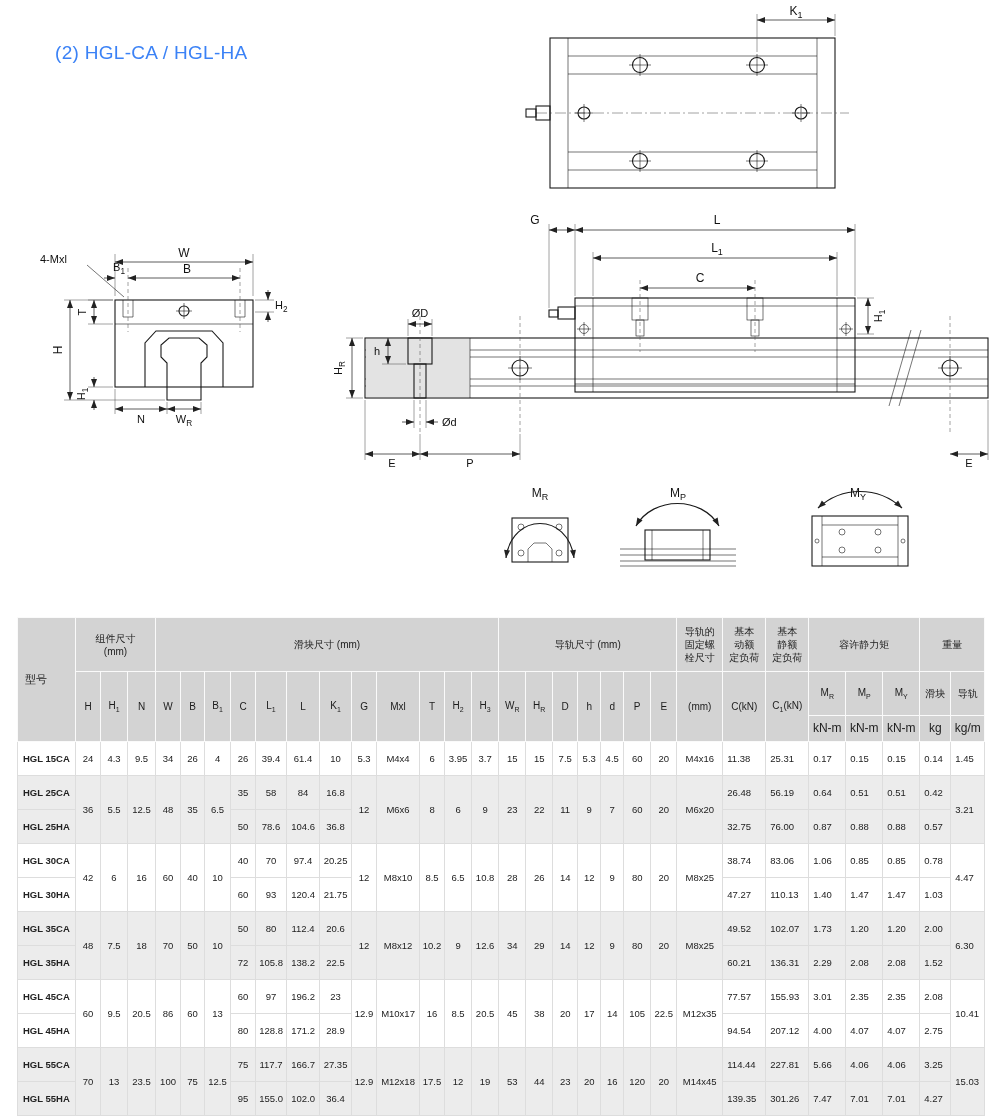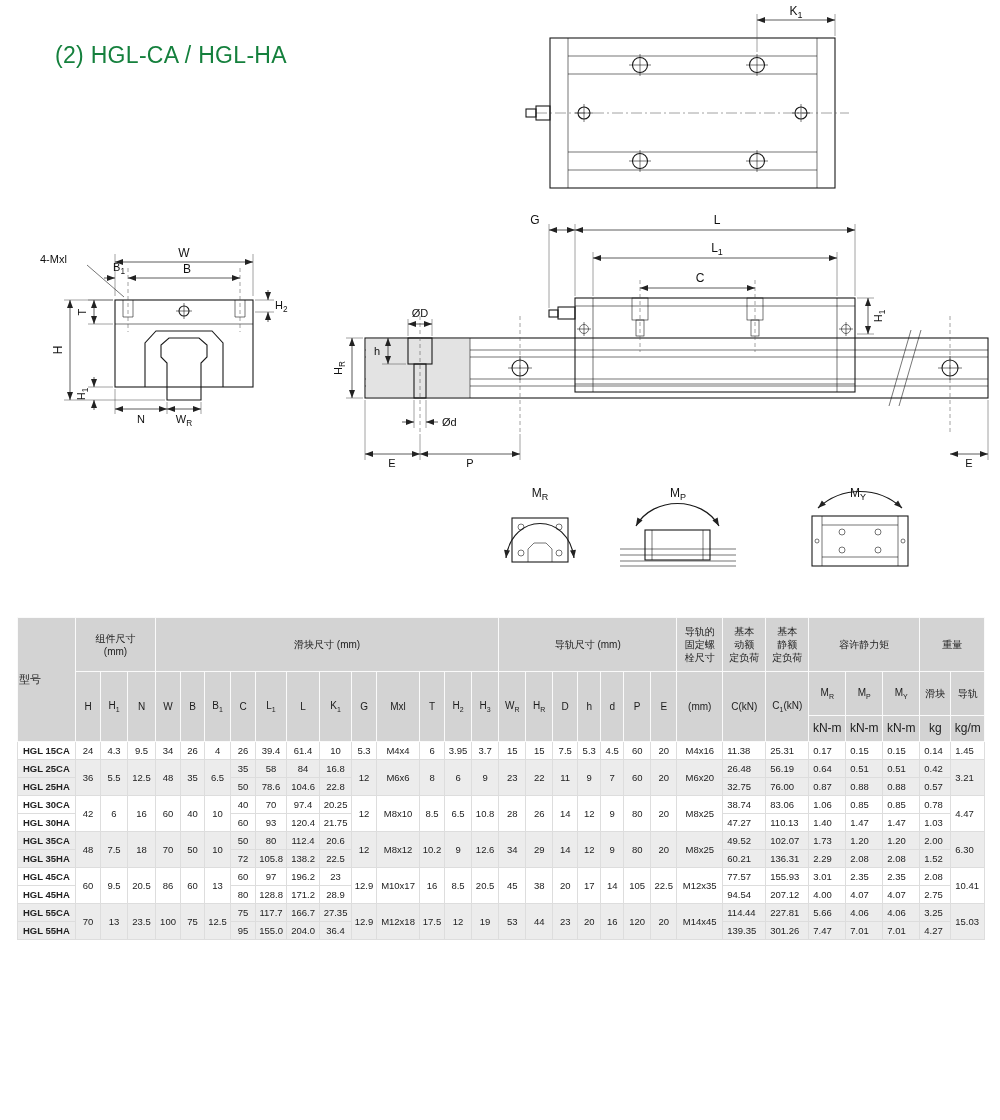--- a/index.html
+++ b/index.html
@@ -1,34 +1,34 @@
 <!DOCTYPE html>
 <html><head>
 <meta charset="utf-8">
 <style>
 *{margin:0;padding:0;box-sizing:border-box}
 body{width:1000px;height:1120px;overflow:hidden;background:#fff;
      font-family:"Liberation Sans","DejaVu Sans",sans-serif;color:#111}
 .page{position:relative;width:1000px;height:1120px;background:#fff}
-.page-title{position:absolute;left:55px;top:42px;font-size:23px;letter-spacing:.3px;color:#15803d}
+.page-title{position:absolute;left:55px;top:42px;font-size:19px;letter-spacing:.3px;color:#3b82f6}
 .drawings{position:absolute;left:0;top:0}
 .tablewrap{position:absolute;left:17px;top:617px;width:967px}
 table.spec{border-collapse:collapse;table-layout:fixed;width:967px}
 .spec th{background:#d3d3d3;border:1px solid #fafafa;font-weight:400;font-size:10px;
          text-align:center;vertical-align:middle;white-space:pre-line;line-height:1.3;
          padding:1px 0;color:#1c1c1c}
 .spec thead{border-bottom:1px solid #b5b5b5}
 .spec thead tr:nth-child(1){height:54px}
 .spec thead tr:nth-child(2){height:44px}
 .spec thead tr:nth-child(3){height:26px}
-.spec th.model-h{text-align:left;padding-left:1px;font-size:11px}
+.spec th.model-h{text-align:left;padding-left:7px;font-size:11px}
 .spec thead tr:nth-child(3) th{font-size:12px}
 .spec td{border:1px solid #ddd;font-size:9.5px;text-align:center;vertical-align:middle;
          background:#fff;padding:1px 2px;color:#222}
-.spec tbody tr{height:18px}
+.spec tbody tr{height:34px}
 .spec tr.shade td{background:#ececec}
 .spec td.model{text-align:left;padding-left:5px;font-weight:700}
 .spec td.left{text-align:left;padding-left:4px}
 sub{font-size:7px}
 
 .ln{stroke:#1a1a1a;stroke-width:1.1;fill:none}
 .lt{stroke:#1a1a1a;stroke-width:.6;fill:none}
 .dim{stroke:#333;stroke-width:.8;fill:none}
 .ext{stroke:#555;stroke-width:.55;fill:none}
 .cl{stroke:#555;stroke-width:.55;fill:none;stroke-dasharray:11 3 2 3}
@@ -460,21 +460,21 @@
             <td class="left">0.51</td>
             <td class="left">0.51</td>
             <td class="left">0.42</td>
             <td rowspan="2" class="left">3.21</td>
           </tr>
           <tr class="shade">
             <td class="model">HGL 25HA</td>
             <td>50</td>
             <td>78.6</td>
             <td>104.6</td>
-            <td>22.8</td>
+            <td>36.8</td>
             <td class="left">32.75</td>
             <td class="left">76.00</td>
             <td class="left">0.87</td>
             <td class="left">0.88</td>
             <td class="left">0.88</td>
             <td class="left">0.57</td>
           </tr>
           <tr>
             <td class="model">HGL 30CA</td>
             <td rowspan="2">42</td>
@@ -643,21 +643,21 @@
             <td class="left">5.66</td>
             <td class="left">4.06</td>
             <td class="left">4.06</td>
             <td class="left">3.25</td>
             <td rowspan="2" class="left">15.03</td>
           </tr>
           <tr class="shade">
             <td class="model">HGL 55HA</td>
             <td>95</td>
             <td>155.0</td>
-            <td>204.0</td>
+            <td>102.0</td>
             <td>36.4</td>
             <td class="left">139.35</td>
             <td class="left">301.26</td>
             <td class="left">7.47</td>
             <td class="left">7.01</td>
             <td class="left">7.01</td>
             <td class="left">4.27</td>
           </tr>
         </tbody>
     </table>

